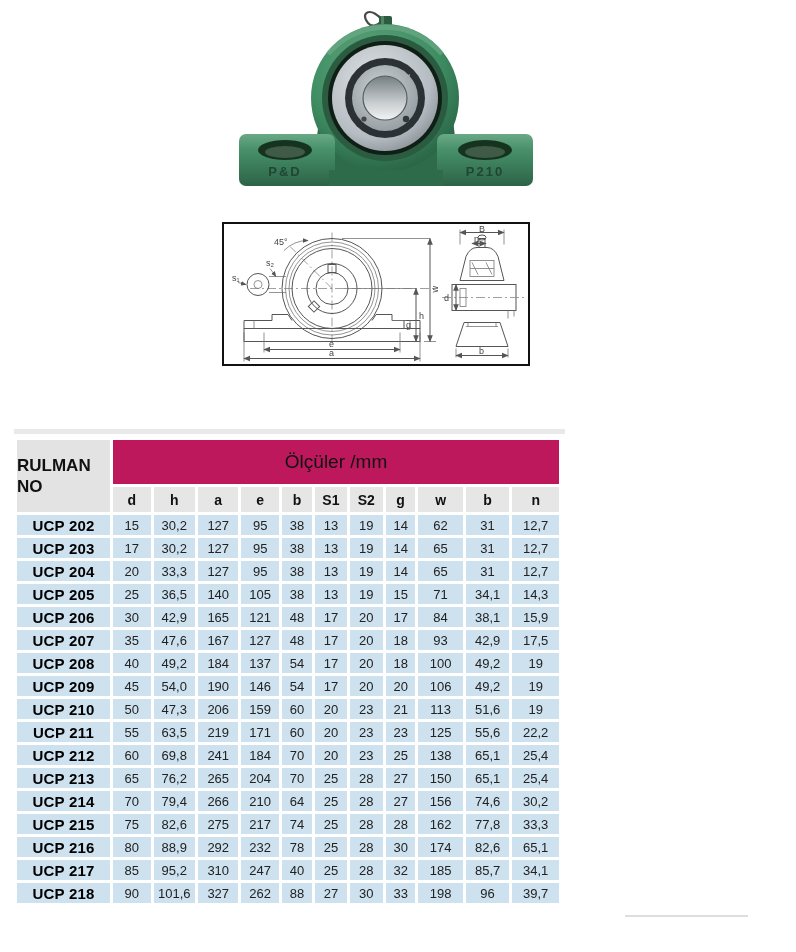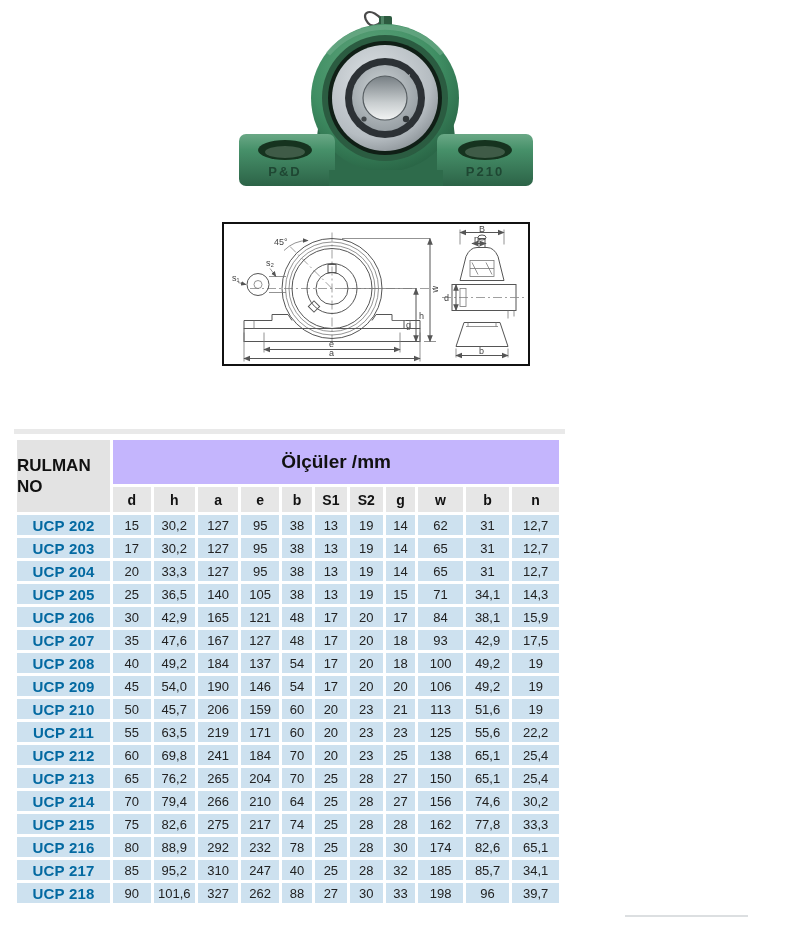--- a/index.html
+++ b/index.html
@@ -22,25 +22,25 @@
   #top-strip{position:absolute;left:14px;top:429px;width:551px;height:5px;background:#e9e9e9;}
   
   #bottom-rule{position:absolute;left:625px;top:915px;width:123px;height:2px;background:#dcdfe1;}
 
   
   #spec-table{position:absolute;left:14px;top:437px;width:548px;
               border-collapse:separate;border-spacing:3px;table-layout:fixed;}
   #spec-table th,#spec-table td{padding:0;margin:0;}
   th.corner{background:#e3e3e3;font-size:17px;font-weight:bold;line-height:1.25;color:#111;
             text-align:left;vertical-align:middle;}
-  th.group{background:#c4b5fd;font-size:19px;font-weight:bold;color:#111;height:44px;
+  th.group{background:#be185d;font-size:19px;font-weight:normal;color:#111;height:44px;
            text-align:center;vertical-align:middle;}
   #spec-table thead tr.sub th{background:#e6e6e6;font-size:14px;font-weight:bold;color:#111;
            height:25px;text-align:center;vertical-align:middle;}
-  #spec-table tbody th{background:#cde1ef;font-size:15px;font-weight:bold;color:#0369a1;
+  #spec-table tbody th{background:#cde1ef;font-size:15px;font-weight:bold;color:#000000;
            height:20px;text-align:center;vertical-align:middle;letter-spacing:.2px;}
   #spec-table tbody td{background:#cde1ef;font-size:13px;color:#222;text-align:center;
            vertical-align:middle;}
 </style>
 </head>
 <body>
 
 <div id="page">
 
   <svg id="photo" viewBox="0 0 306 196">
@@ -363,21 +363,21 @@
           <td>17</td>
           <td>20</td>
           <td>20</td>
           <td>106</td>
           <td>49,2</td>
           <td>19</td>
         </tr>
         <tr>
           <th>UCP 210</th>
           <td>50</td>
-          <td>45,7</td>
+          <td>47,3</td>
           <td>206</td>
           <td>159</td>
           <td>60</td>
           <td>20</td>
           <td>23</td>
           <td>21</td>
           <td>113</td>
           <td>51,6</td>
           <td>19</td>
         </tr>

